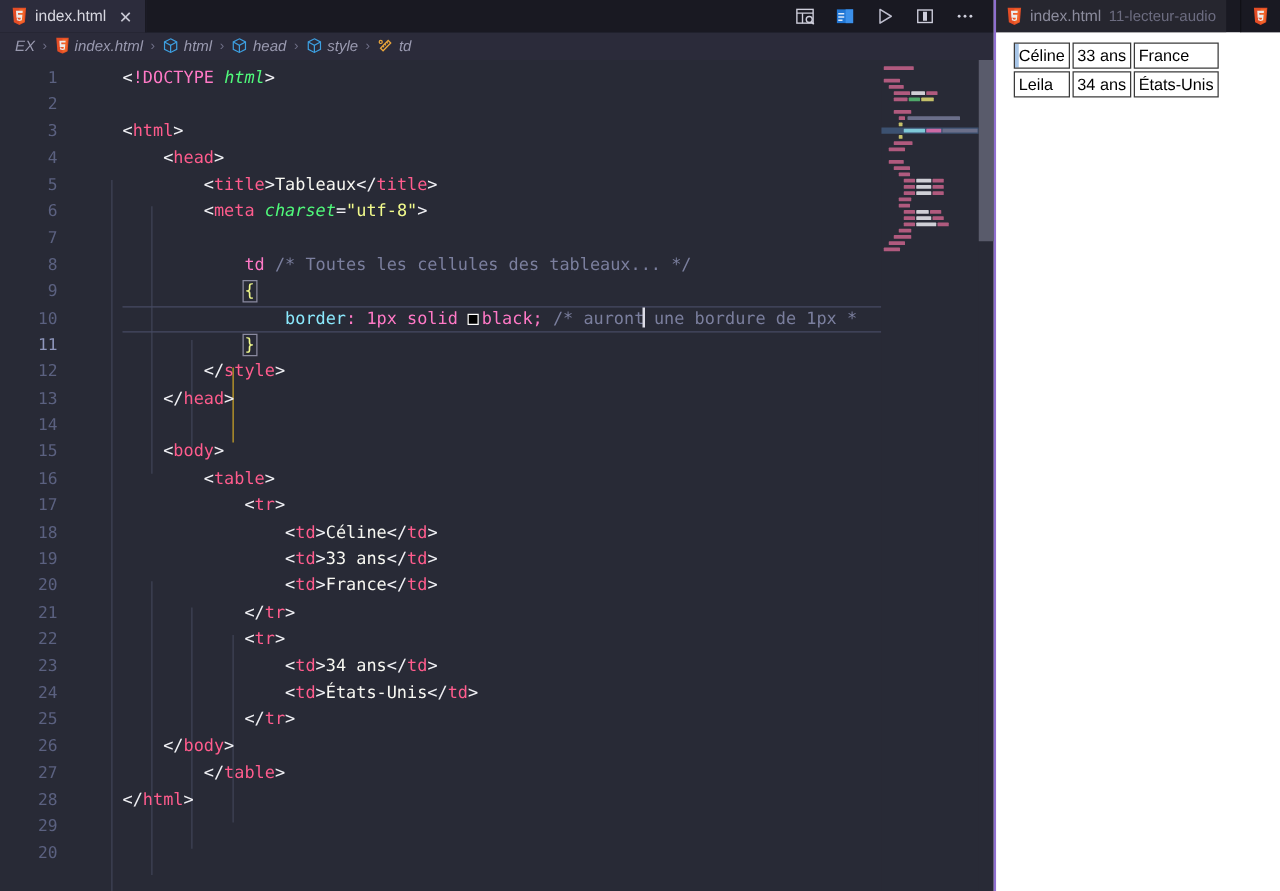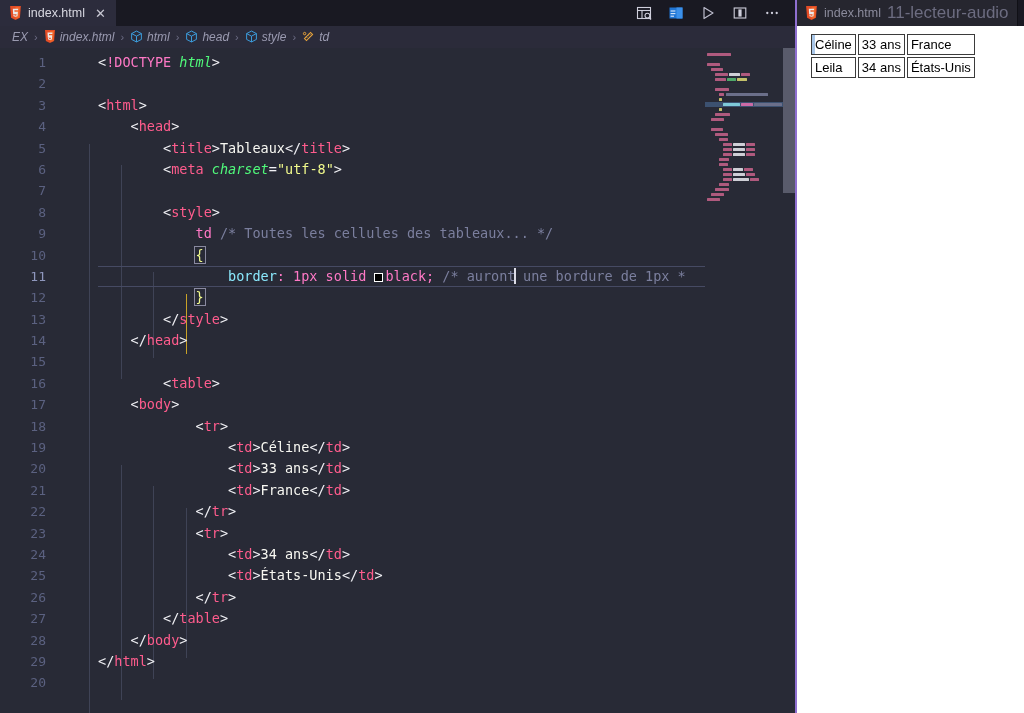--- a/index.html
+++ b/index.html
@@ -155,21 +155,21 @@
   #preview-tabbar {
     height: 26px; flex: 0 0 26px; background: #191922;
     display: flex; align-items: center; position: relative;
   }
   #preview-tab {
     display: flex; align-items: center; gap: 6px;
     padding: 0 8px; height: 100%; background: #26262f;
     font-size: 12.5px; white-space: nowrap; cursor: pointer;
   }
   #preview-tab .ptitle { color: #8b8b9c; }
-  #preview-tab .psub { color: #6c6c80; font-size: 17px; }
+  #preview-tab .psub { color: #6c6c80; font-size: 12px; }
   #preview-tab-right {
     margin-left: auto; display:flex; align-items:center;
     padding: 0 9px; height: 100%; border-left: 1px solid #101016; background:#191922;
   }
 
   #preview-body { flex: 1 1 auto; background: #fff; position: relative; padding: 6px 0 0 12px; }
 
   table.pv { border-collapse: separate; border-spacing: 2px; }
   table.pv td {
     border: 1px solid #3b3b3b;
@@ -363,41 +363,40 @@
 
       <div id="code">
 
         <div class="cl"><span class="t-brk">&lt;</span><span class="t-sel">!DOCTYPE</span> <i class="t-attr">html</i><span class="t-brk">&gt;</span></div>
         <div class="cl"> </div>
         <div class="cl"><span class="t-brk">&lt;</span><span class="t-tag">html</span><span class="t-brk">&gt;</span></div>
         <div class="cl">    <span class="t-brk">&lt;</span><span class="t-tag">head</span><span class="t-brk">&gt;</span></div>
         <div class="cl">        <span class="t-brk">&lt;</span><span class="t-tag">title</span><span class="t-brk">&gt;</span><span class="t-txt">Tableaux</span><span class="t-brk">&lt;/</span><span class="t-tag">title</span><span class="t-brk">&gt;</span></div>
         <div class="cl">        <span class="t-brk">&lt;</span><span class="t-tag">meta</span> <i class="t-attr">charset</i><span class="t-brk">=</span><span class="t-str">"utf-8"</span><span class="t-brk">&gt;</span></div>
         <div class="cl"> </div>
-        <div class="cl">        <span class="t-brk">&lt;</span><span class="t-tag">style</span><span class="t-brk">&gt;</span></div>
         <div class="cl">            <span class="t-sel">td</span> <span class="t-com">/* Toutes les cellules des tableaux... */</span></div>
         <div class="cl">            <span class="t-brace brace-box">{</span></div>
         <div class="cl active">                <span class="t-prop">border</span><span class="t-punc">:</span> <span class="t-val">1px solid</span> <span class="swatch"></span><span class="t-colorname">black</span><span class="t-punc">;</span> <span class="t-com">/* auront</span><span class="caret"></span><span class="t-com"> une bordure de 1px *</span></div>
         <div class="cl">            <span class="t-brace brace-box">}</span></div>
         <div class="cl">        <span class="t-brk">&lt;/</span><span class="t-tag">style</span><span class="t-brk">&gt;</span></div>
         <div class="cl">    <span class="t-brk">&lt;/</span><span class="t-tag">head</span><span class="t-brk">&gt;</span></div>
         <div class="cl"> </div>
+        <div class="cl">    <span class="t-brk">&lt;</span><span class="t-tag">body</span><span class="t-brk">&gt;</span></div>
         <div class="cl">        <span class="t-brk">&lt;</span><span class="t-tag">table</span><span class="t-brk">&gt;</span></div>
-        <div class="cl">    <span class="t-brk">&lt;</span><span class="t-tag">body</span><span class="t-brk">&gt;</span></div>
         <div class="cl">            <span class="t-brk">&lt;</span><span class="t-tag">tr</span><span class="t-brk">&gt;</span></div>
         <div class="cl">                <span class="t-brk">&lt;</span><span class="t-tag">td</span><span class="t-brk">&gt;</span><span class="t-txt">Céline</span><span class="t-brk">&lt;/</span><span class="t-tag">td</span><span class="t-brk">&gt;</span></div>
         <div class="cl">                <span class="t-brk">&lt;</span><span class="t-tag">td</span><span class="t-brk">&gt;</span><span class="t-txt">33 ans</span><span class="t-brk">&lt;/</span><span class="t-tag">td</span><span class="t-brk">&gt;</span></div>
         <div class="cl">                <span class="t-brk">&lt;</span><span class="t-tag">td</span><span class="t-brk">&gt;</span><span class="t-txt">France</span><span class="t-brk">&lt;/</span><span class="t-tag">td</span><span class="t-brk">&gt;</span></div>
         <div class="cl">            <span class="t-brk">&lt;/</span><span class="t-tag">tr</span><span class="t-brk">&gt;</span></div>
         <div class="cl">            <span class="t-brk">&lt;</span><span class="t-tag">tr</span><span class="t-brk">&gt;</span></div>
         <div class="cl">                <span class="t-brk">&lt;</span><span class="t-tag">td</span><span class="t-brk">&gt;</span><span class="t-txt">34 ans</span><span class="t-brk">&lt;/</span><span class="t-tag">td</span><span class="t-brk">&gt;</span></div>
         <div class="cl">                <span class="t-brk">&lt;</span><span class="t-tag">td</span><span class="t-brk">&gt;</span><span class="t-txt">États-Unis</span><span class="t-brk">&lt;/</span><span class="t-tag">td</span><span class="t-brk">&gt;</span></div>
         <div class="cl">            <span class="t-brk">&lt;/</span><span class="t-tag">tr</span><span class="t-brk">&gt;</span></div>
+        <div class="cl">    <span class="t-brk">&lt;/</span><span class="t-tag">body</span><span class="t-brk">&gt;</span></div>
         <div class="cl">        <span class="t-brk">&lt;/</span><span class="t-tag">table</span><span class="t-brk">&gt;</span></div>
-        <div class="cl">    <span class="t-brk">&lt;/</span><span class="t-tag">body</span><span class="t-brk">&gt;</span></div>
         <div class="cl"><span class="t-brk">&lt;/</span><span class="t-tag">html</span><span class="t-brk">&gt;</span></div>
       </div>
 
       <div id="minimap">
         <div class="mmrow">
             <span class="mmseg" style="left:2px;width:24px;background:#b05a7e;"></span>
           </div>
         <div class="mmrow"></div>
         <div class="mmrow">
             <span class="mmseg" style="left:2px;width:13px;background:#b05a7e;"></span>

